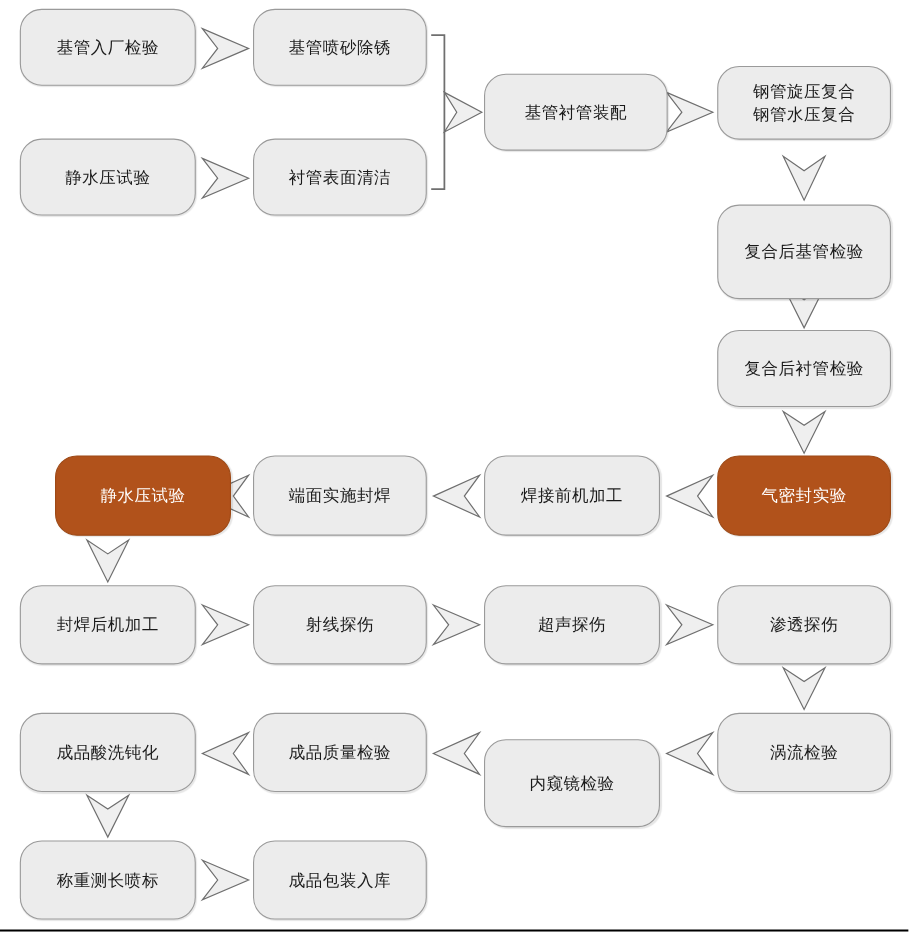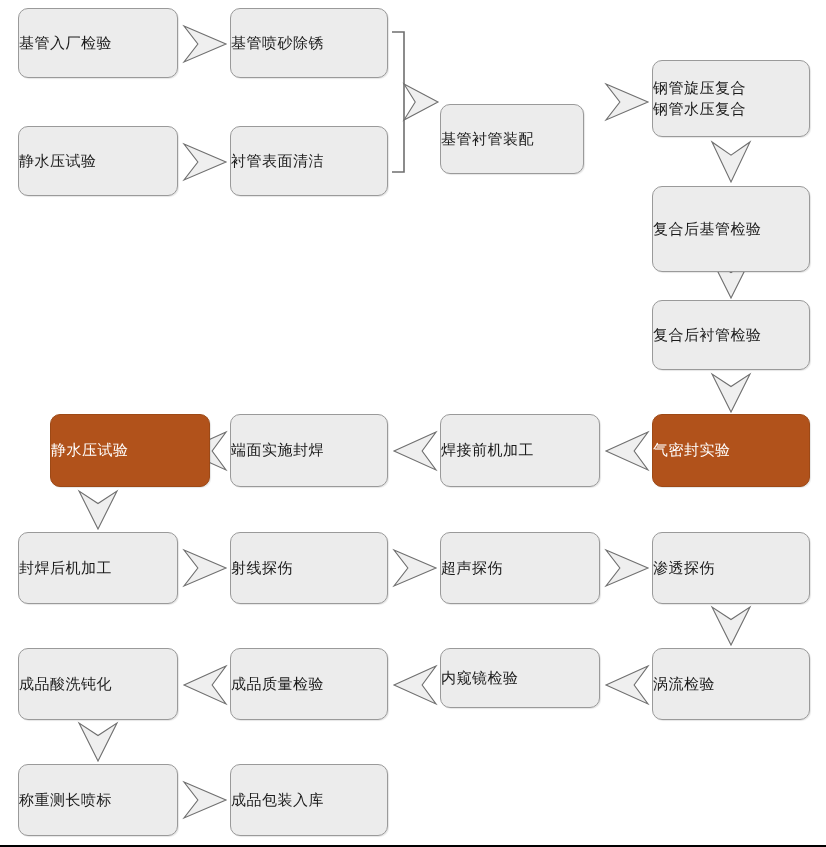--- a/index.html
+++ b/index.html
@@ -16,29 +16,29 @@
     height: 847px;
     background: #ffffff;
     overflow: hidden;
     border-bottom: 2px solid #000000;
     box-sizing: border-box;
   }
   .node {
     position: absolute;
     box-sizing: border-box;
     border: 1px solid #9a9a9a;
-    border-radius: 10px;
+    border-radius: 20px;
     background: #ececec;
     color: #1a1a1a;
     font-size: 15px;
     line-height: 21px;
     letter-spacing: 0.5px;
     display: flex;
     align-items: center;
-    justify-content: flex-start;
+    justify-content: center;
     text-align: center;
     box-shadow: 1px 1px 1px rgba(0,0,0,0.10);
   }
   .node .label {
     display: block;
     white-space: pre-line;
   }
   .node.accent {
     background: #b1521b;
     border-color: #9d4916;
@@ -186,24 +186,24 @@
     </div>
     <div class="node" style="left: 230px; top: 8px; width: 158px; height: 70px;">
       <span class="label">基管喷砂除锈</span>
     </div>
     <div class="node" style="left: 18px; top: 126px; width: 160px; height: 70px;">
       <span class="label">静水压试验</span>
     </div>
     <div class="node" style="left: 230px; top: 126px; width: 158px; height: 70px;">
       <span class="label">衬管表面清洁</span>
     </div>
-    <div class="node" style="left: 440px; top: 67px; width: 144px; height: 70px; margin-top: 37px;">
+    <div class="node" style="left: 440px; top: 67px; width: 167px; height: 70px;">
       <span class="label">基管衬管装配</span>
     </div>
-    <div class="node" style="left: 652px; top: 60px; width: 158px; height: 77px;">
+    <div class="node" style="left: 652px; top: 60px; width: 158px; height: 67px;">
       <span class="label">钢管旋压复合
 钢管水压复合</span>
     </div>
     <div class="node" style="left: 652px; top: 186px; width: 158px; height: 86px;">
       <span class="label">复合后基管检验</span>
     </div>
     <div class="node" style="left: 652px; top: 300px; width: 158px; height: 70px;">
       <span class="label">复合后衬管检验</span>
     </div>
     <div class="node accent" style="left: 652px; top: 414px; width: 158px; height: 73px;">
@@ -226,21 +226,21 @@
     </div>
     <div class="node" style="left: 440px; top: 532px; width: 160px; height: 72px;">
       <span class="label">超声探伤</span>
     </div>
     <div class="node" style="left: 652px; top: 532px; width: 158px; height: 72px;">
       <span class="label">渗透探伤</span>
     </div>
     <div class="node" style="left: 652px; top: 648px; width: 158px; height: 72px;">
       <span class="label">涡流检验</span>
     </div>
-    <div class="node" style="left: 440px; top: 648px; width: 160px; height: 60px;">
+    <div class="node" style="left: 440px; top: 672px; width: 160px; height: 80px;">
       <span class="label">内窥镜检验</span>
     </div>
     <div class="node" style="left: 230px; top: 648px; width: 158px; height: 72px;">
       <span class="label">成品质量检验</span>
     </div>
     <div class="node" style="left: 18px; top: 648px; width: 160px; height: 72px;">
       <span class="label">成品酸洗钝化</span>
     </div>
     <div class="node" style="left: 18px; top: 764px; width: 160px; height: 72px;">
       <span class="label">称重测长喷标</span>

